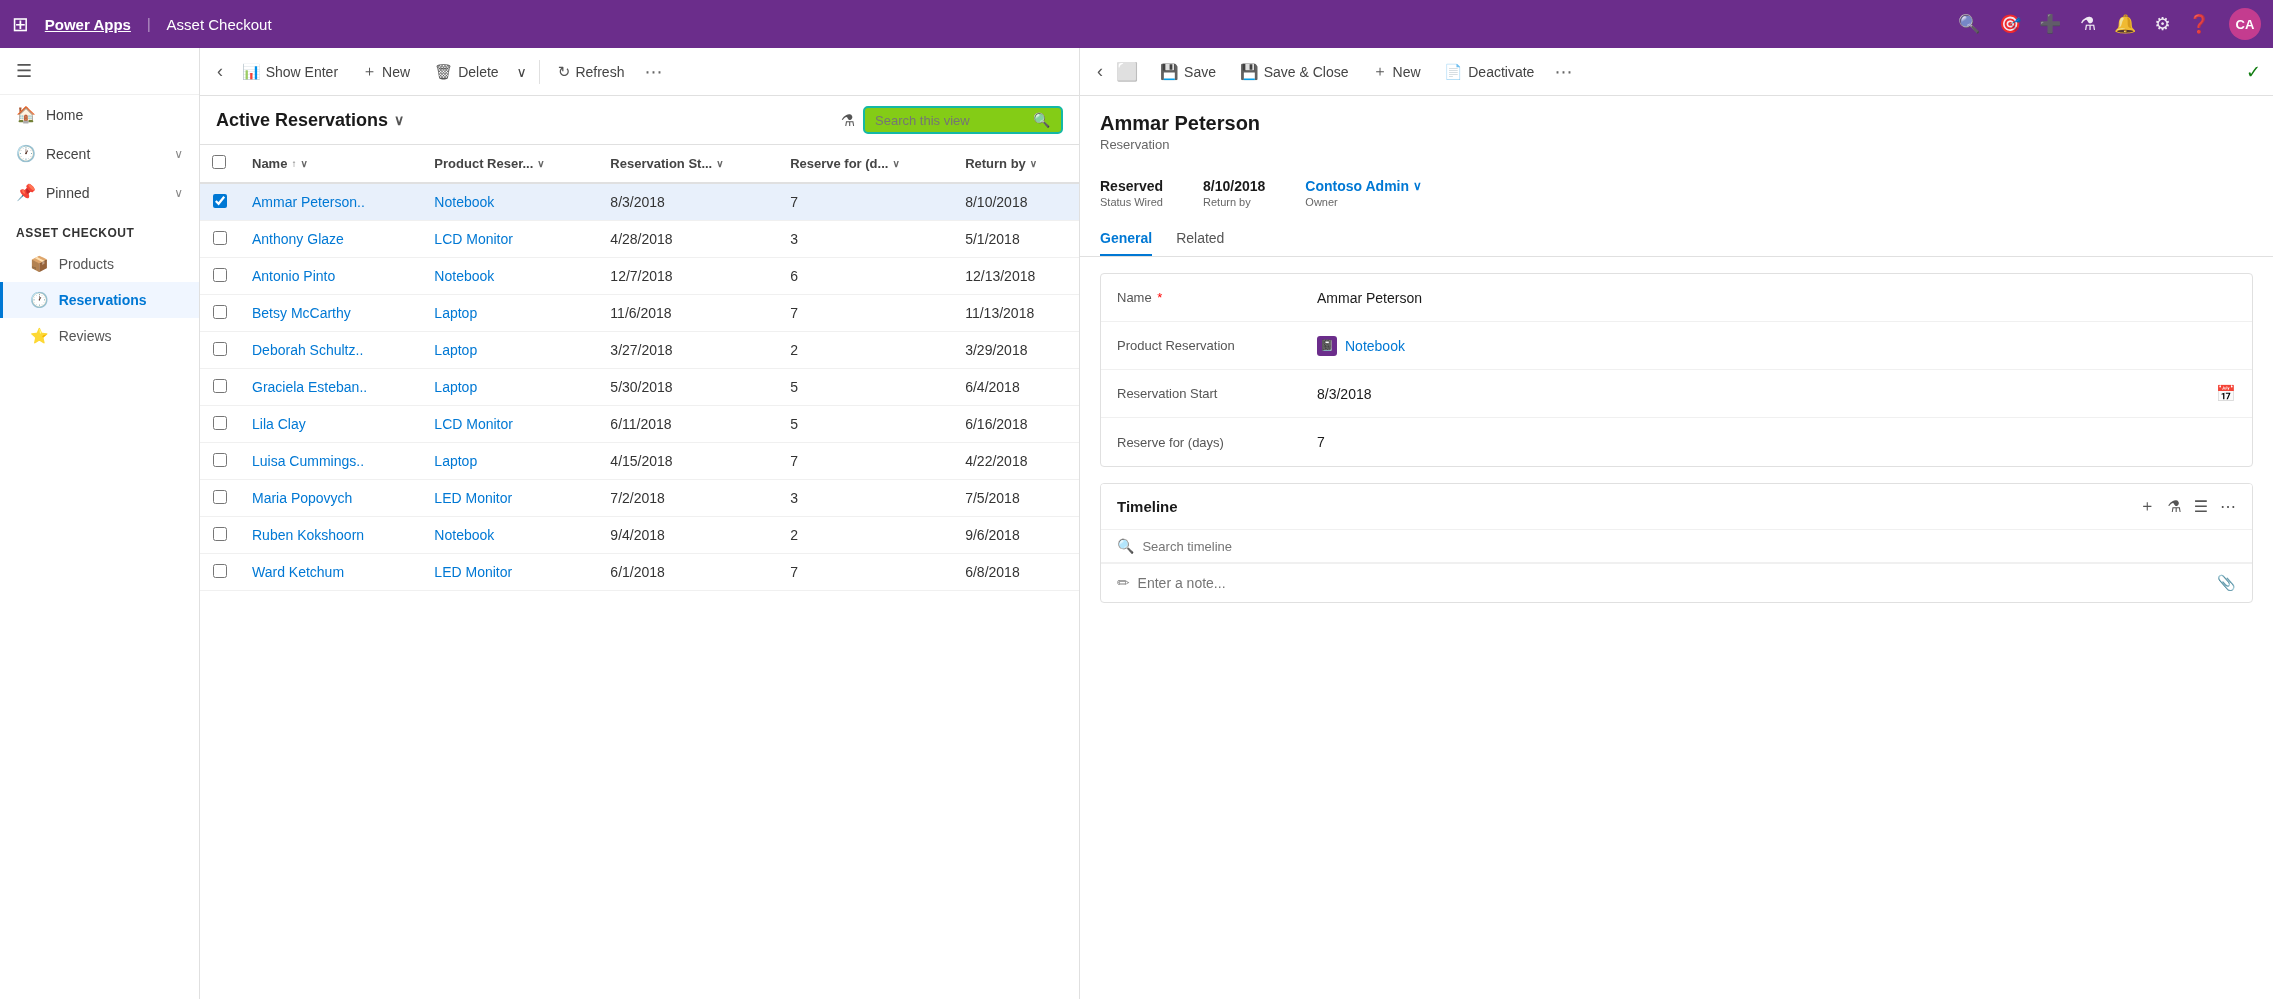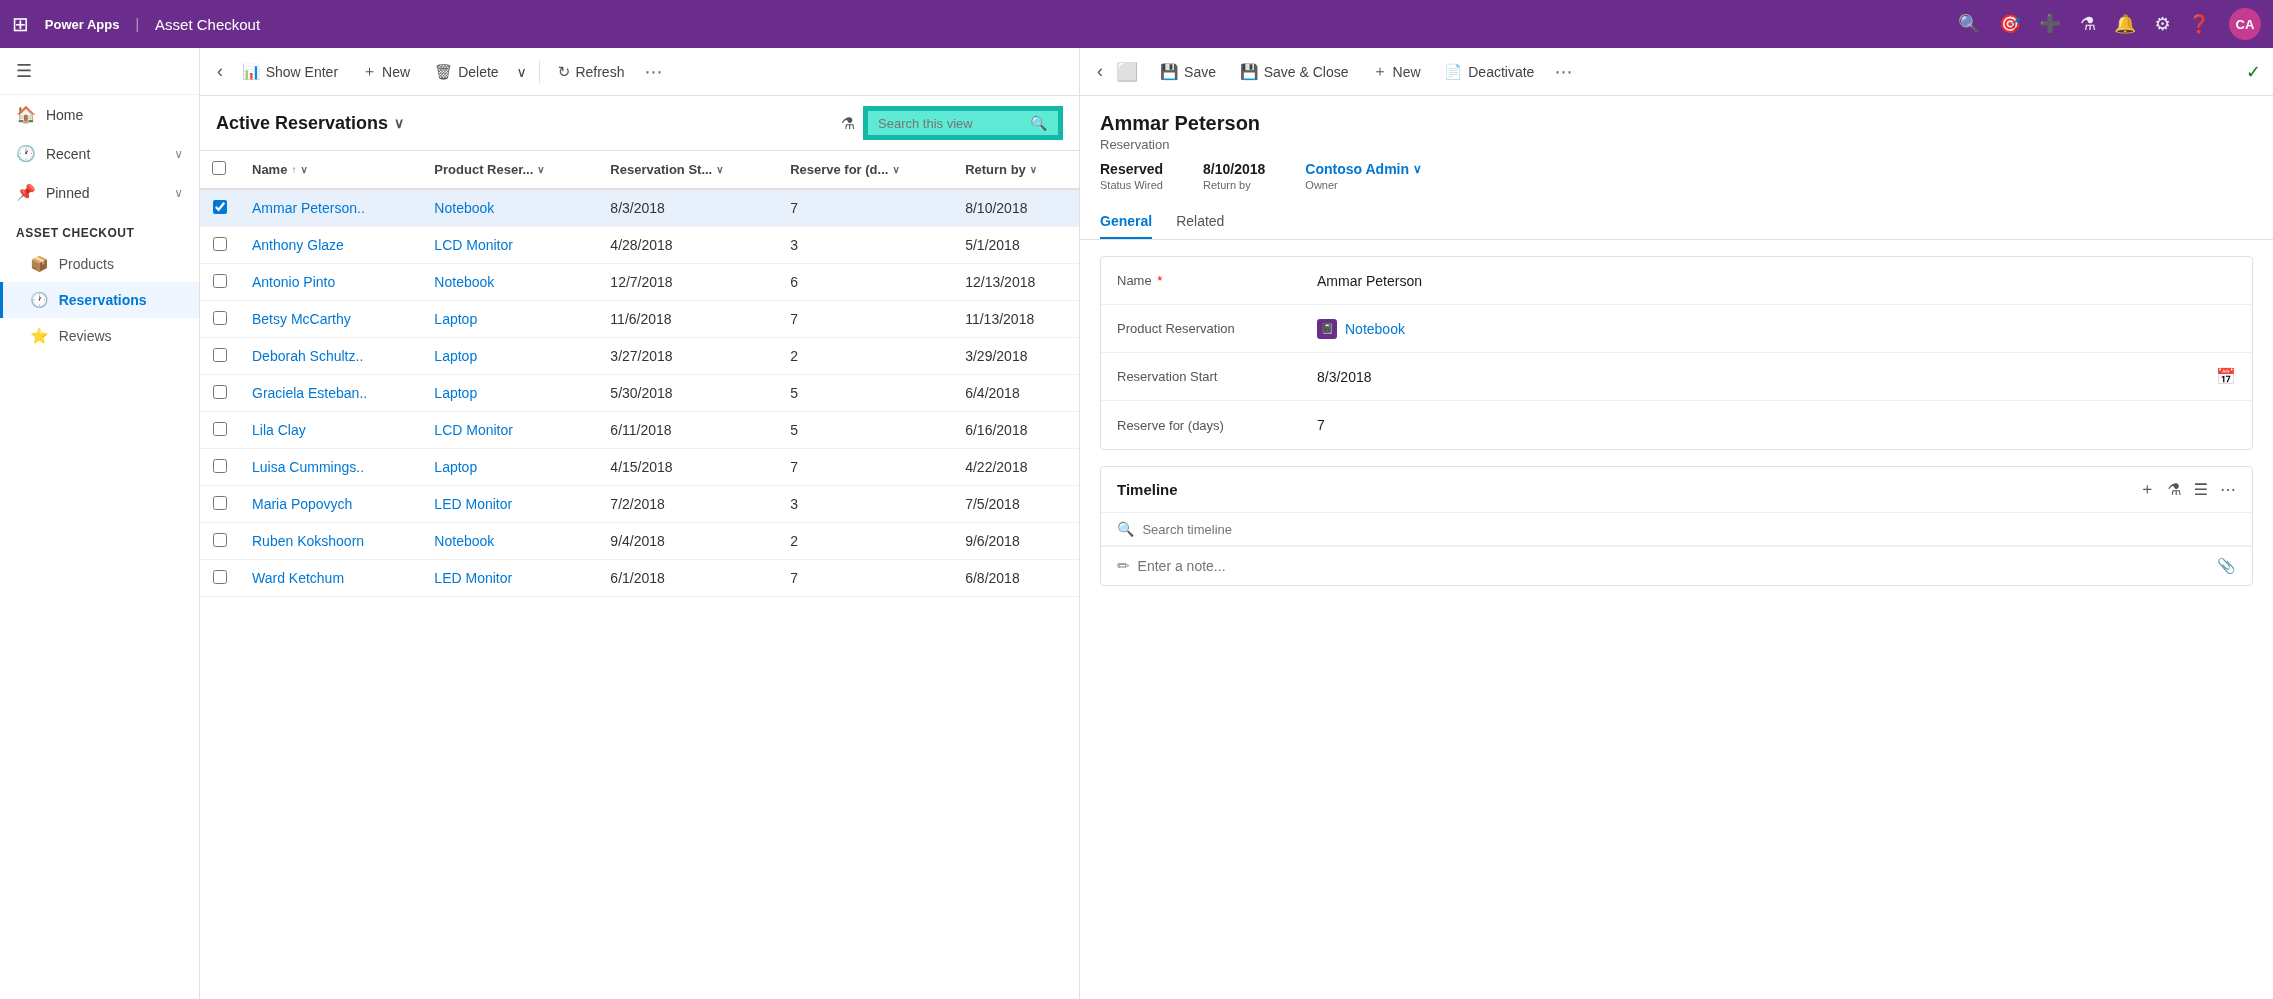--- a/index.html
+++ b/index.html
@@ -15,21 +15,22 @@
       color: white;
       gap: 8px;
     }
     .top-nav-waffle {
       font-size: 20px;
       cursor: pointer;
       margin-right: 8px;
     }
     .top-nav-appname {
       font-weight: 600;
-      font-size: 13px;
+      font-size: 15px;
+      text-decoration: underline;
     }
     .top-nav-divider {
       color: rgba(255,255,255,0.5);
       margin: 0 8px;
     }
     .top-nav-title {
       font-size: 15px;
       font-weight: 400;
     }
     .top-nav-right {
@@ -192,25 +193,25 @@
       display: flex;
       align-items: center;
       gap: 6px;
       cursor: pointer;
     }
     .view-title-chevron { font-size: 14px; color: #555; }
     .view-header-right { margin-left: auto; display: flex; align-items: center; gap: 8px; }
     .search-box {
       display: flex;
       align-items: center;
-      border: 5px solid #14b8a6;
-      border-radius: 0;
+      border: 2px solid #14b8a6;
+      border-radius: 5px;
       padding: 4px 10px;
       gap: 6px;
-      background: #5eead4;
+      background: #84cc16;
       width: 200px;
     }
     .search-box input {
       border: none;
       outline: none;
       font-size: 13px;
       color: #555;
       width: 100%;
       background: transparent;
     }
@@ -304,21 +305,21 @@
       color: #666;
       margin-bottom: 9px;
     }
     .detail-meta {
       display: flex;
       gap: 40px;
       margin-bottom: 14px;
     }
     .detail-meta-item { display: flex; flex-direction: column; gap: 2px; }
     .detail-meta-label { font-size: 11px; color: #666; font-weight: 500; }
-    .detail-meta-value { font-size: 14px; color: #1a1a1a; font-weight: 600; }
+    .detail-meta-value { font-size: 14px; color: #1a1a1a; font-weight: 600; margin-top: 17px; }
     .detail-meta-value.link { color: #0078d4; cursor: pointer; display: flex; align-items: center; gap: 4px; }
     .detail-tabs {
       display: flex;
       gap: 24px;
     }
     .detail-tab {
       padding: 8px 0;
       font-size: 14px;
       color: #555;
       cursor: pointer;

